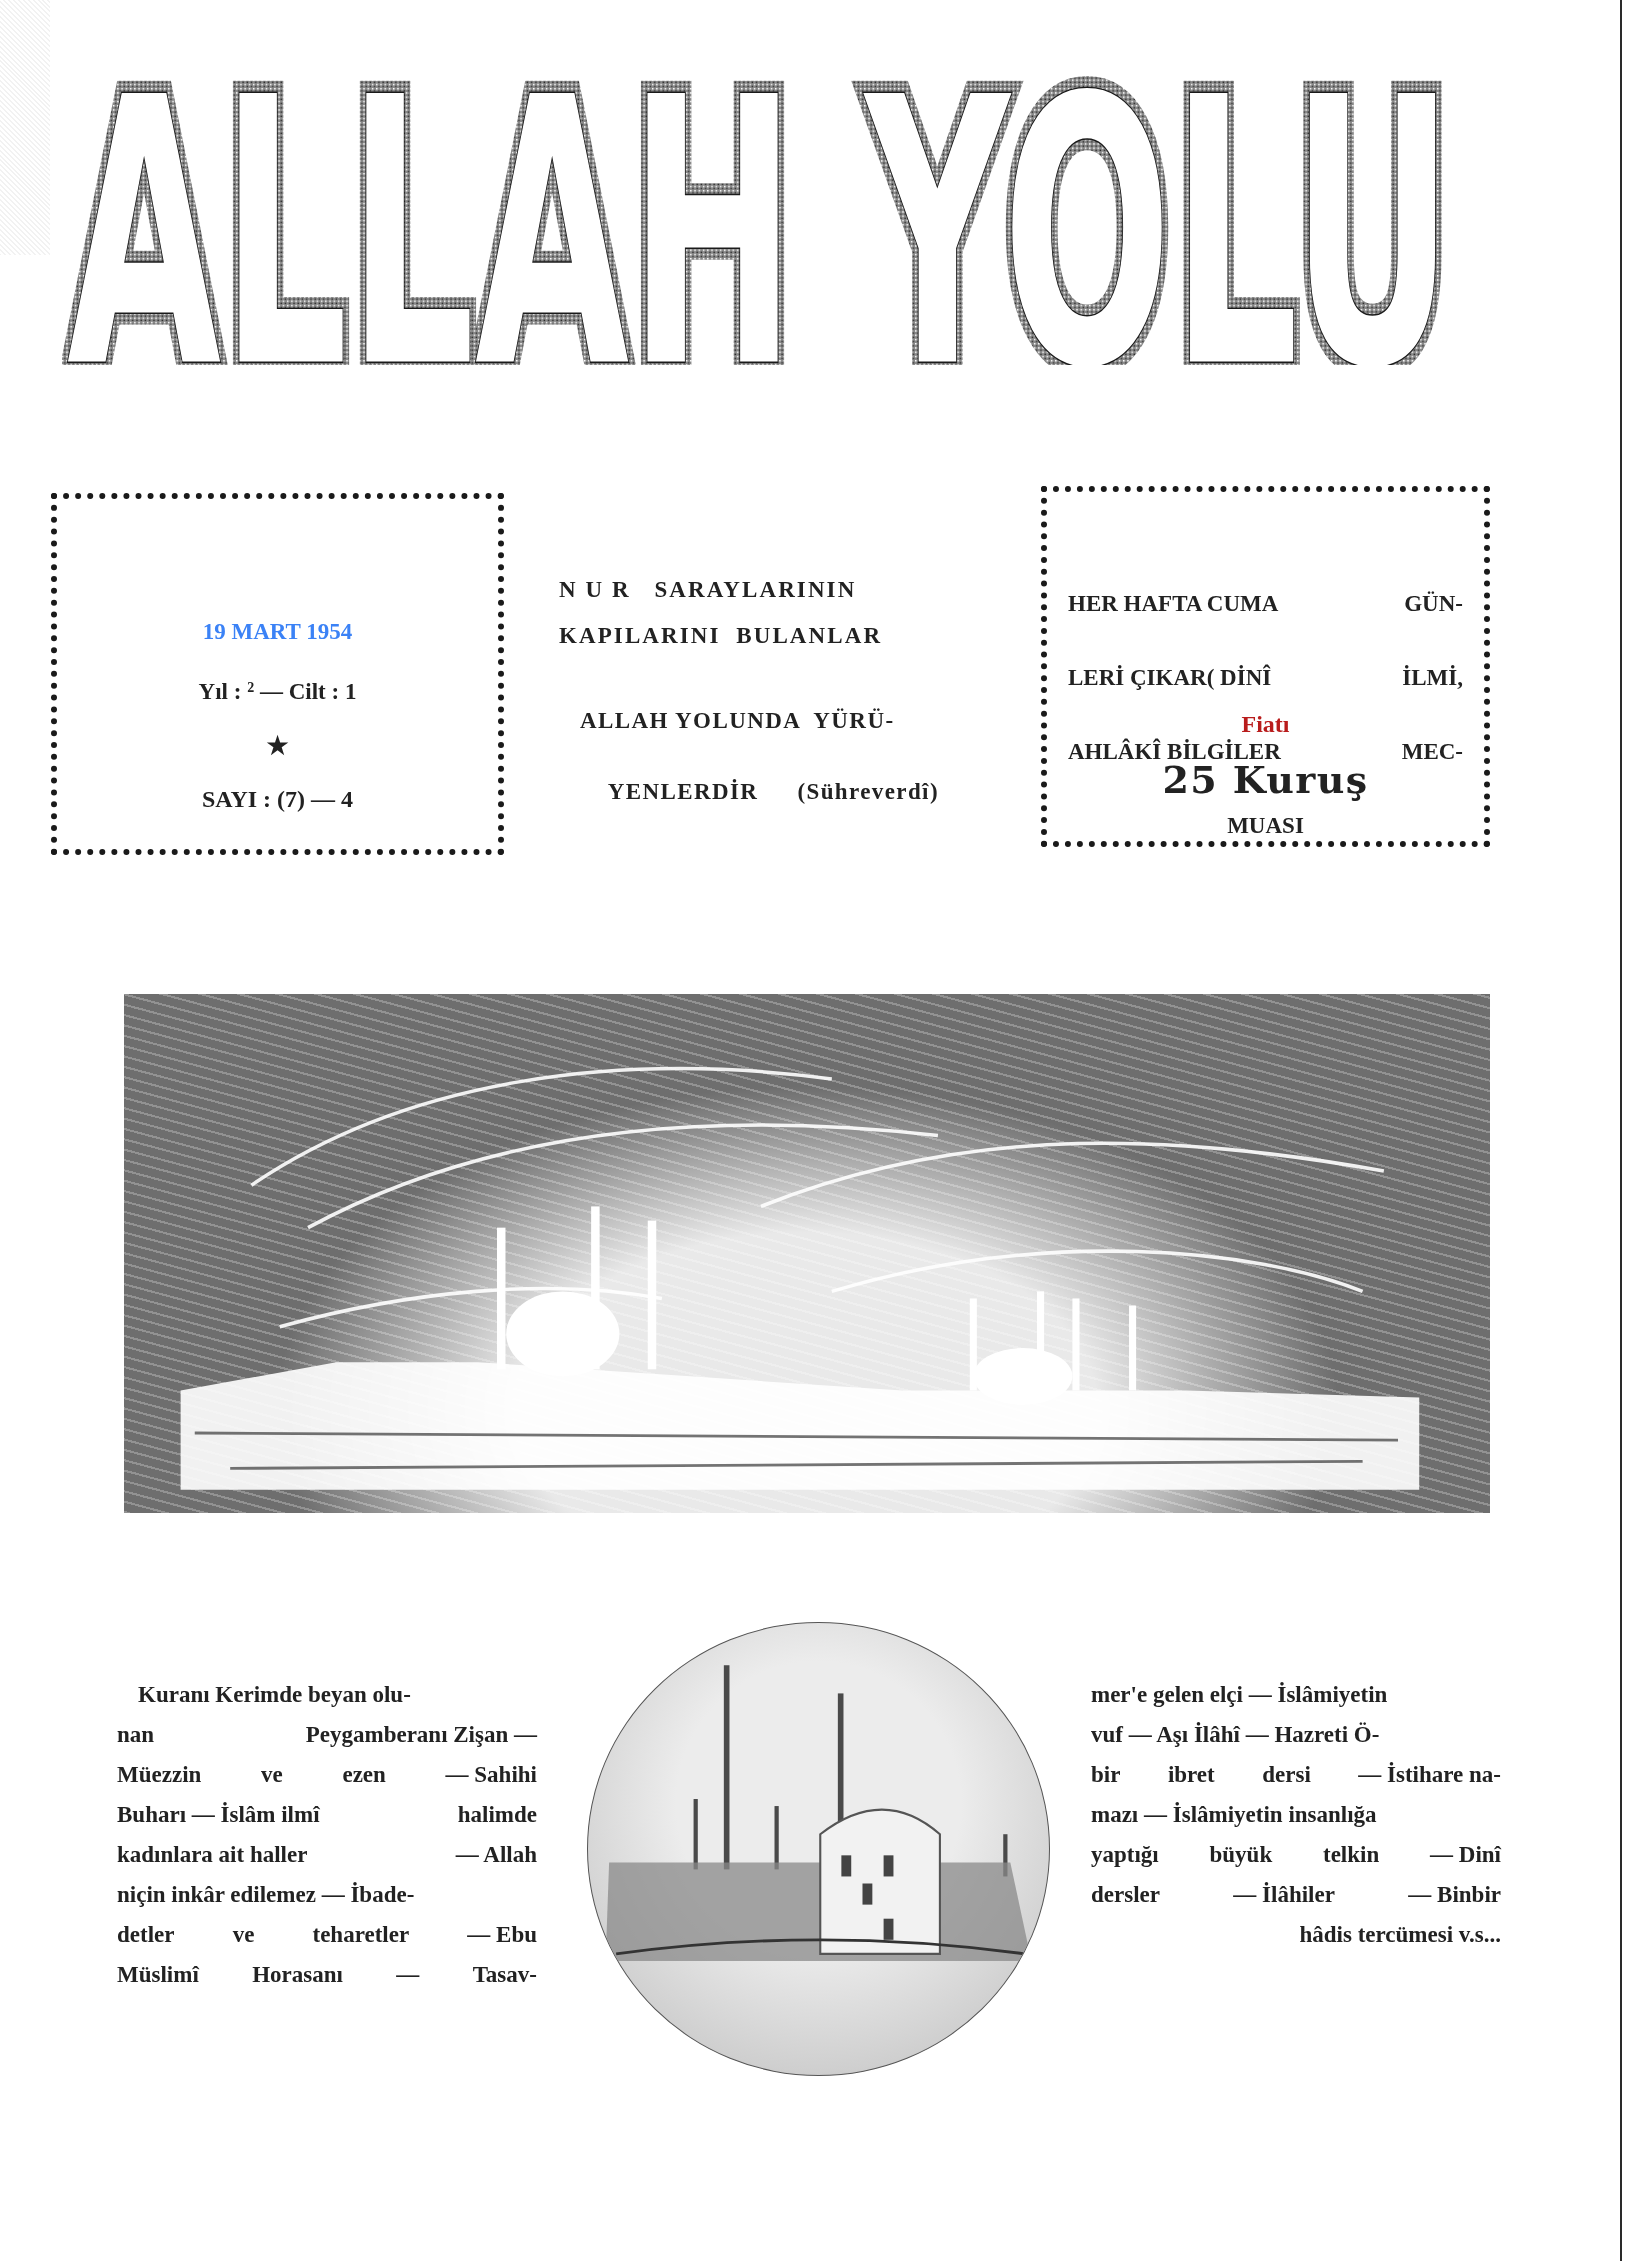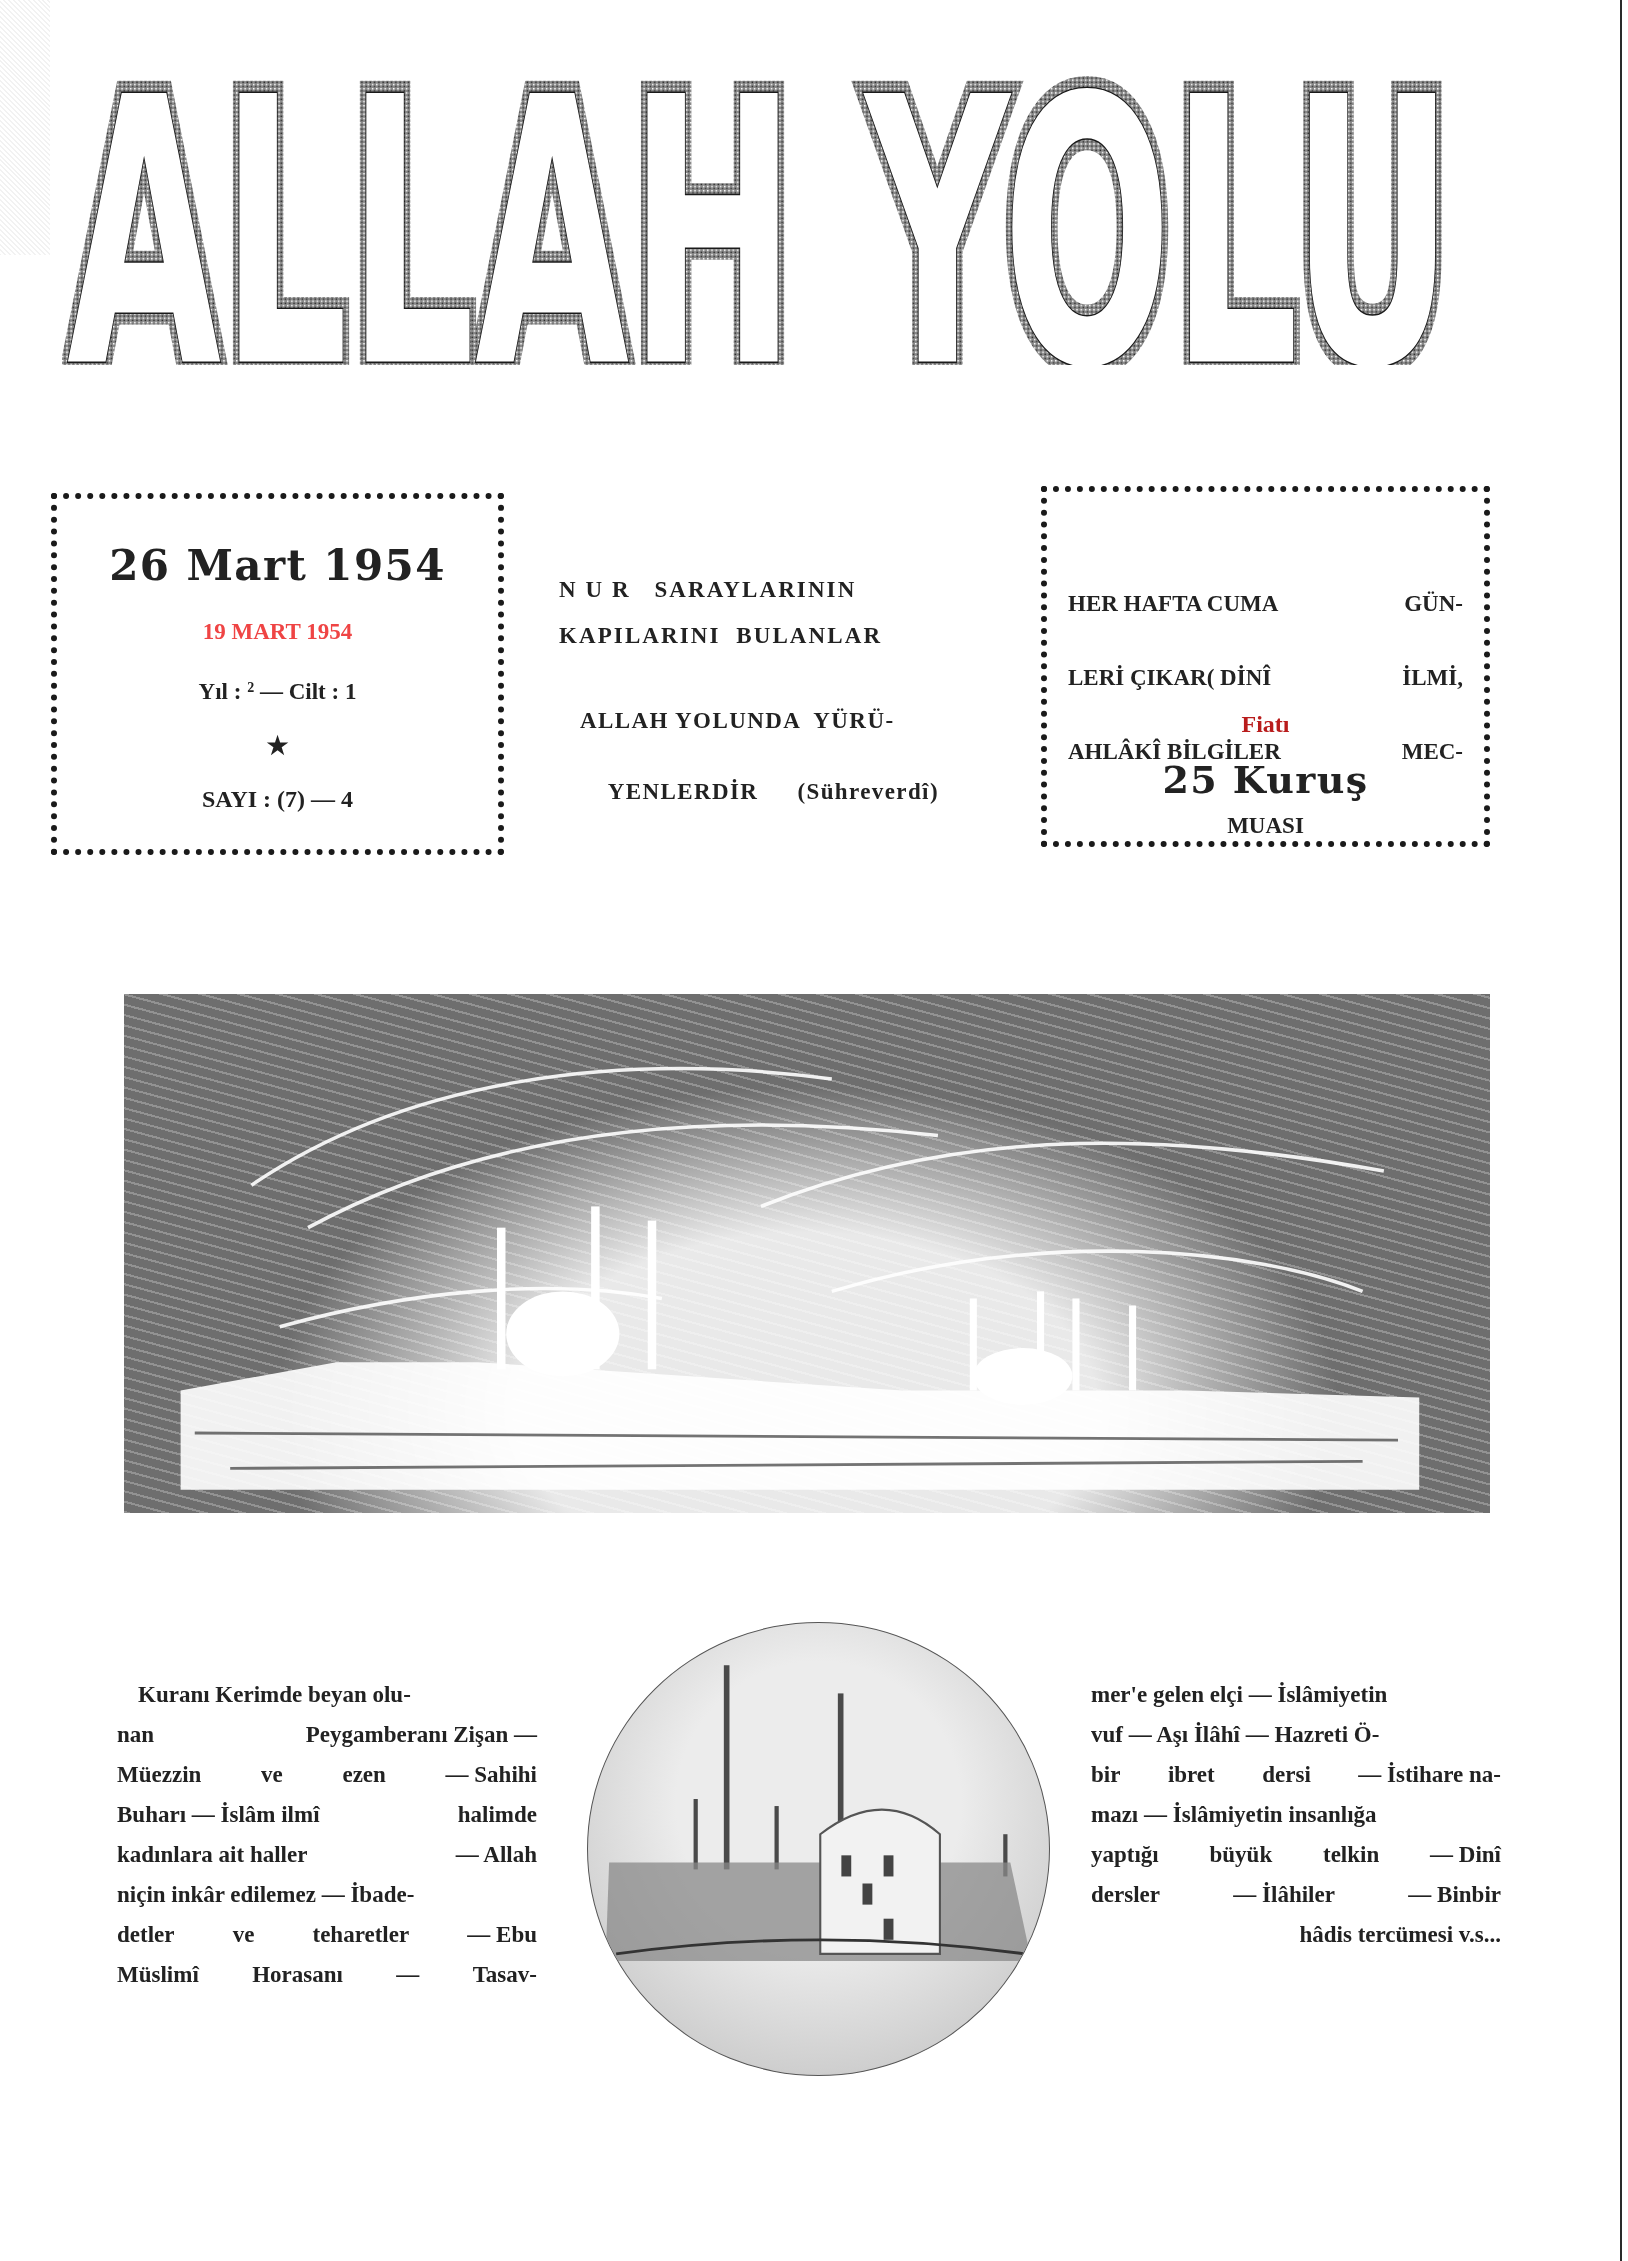--- a/index.html
+++ b/index.html
@@ -40,21 +40,21 @@
   .info-box { left: 1041px; top: 486px; width: 449px; height: 361px; }
 
   .date-main {
     position: absolute; left: 0; right: 0; top: 42px; text-align: center;
     font-family: "DejaVu Serif", serif; font-weight: bold;
     font-size: 42px; letter-spacing: 1.4px; color: #222;
   }
   .date-sub {
     position: absolute; left: 0; right: 0; top: 120px; text-align: center;
     font-family: "Liberation Serif", serif; font-weight: bold;
-    font-size: 23px; color: #ef4444;
+    font-size: 23px; color: #3b82f6;
   }
   .vol-line {
     position: absolute; left: 0; right: 0; top: 180px; text-align: center;
     font-family: "Liberation Serif", serif; font-weight: bold;
     font-size: 23px; color: #222;
   }
   .vol-line .sup { font-size: 14px; vertical-align: 7px; }
   .star {
     position: absolute; left: 0; right: 0; top: 230px; text-align: center;
     font-size: 28px; color: #222;
@@ -145,21 +145,20 @@
         <rect x="3" y="3" width="2" height="2" fill="#2a2a2a"></rect>
       </pattern>
     </defs>
     <text x="987" y="410" text-anchor="middle" textLength="1960" lengthAdjust="spacingAndGlyphs" fill="none" stroke="url(#grain)" stroke-width="34">ALLAH YOLU</text>
     <text x="987" y="410" text-anchor="middle" textLength="1960" lengthAdjust="spacingAndGlyphs" fill="none" stroke="#1a1a1a" stroke-width="4">ALLAH YOLU</text>
     <text x="987" y="410" text-anchor="middle" textLength="1960" lengthAdjust="spacingAndGlyphs" fill="#ffffff" stroke="none">ALLAH YOLU</text>
   </svg>
 </div>
 
 <div class="frame date-box">
-  <div class="date-main">26 Mart 1954</div>
   <div class="date-sub">19 MART 1954</div>
   <div class="vol-line">
     <span>Yıl :</span>
     <span class="sup">2</span>
     <span>— Cilt : 1</span>
   </div>
   <div class="star">★</div>
   <div class="issue-line">SAYI : (7) — 4</div>
 </div>
 

